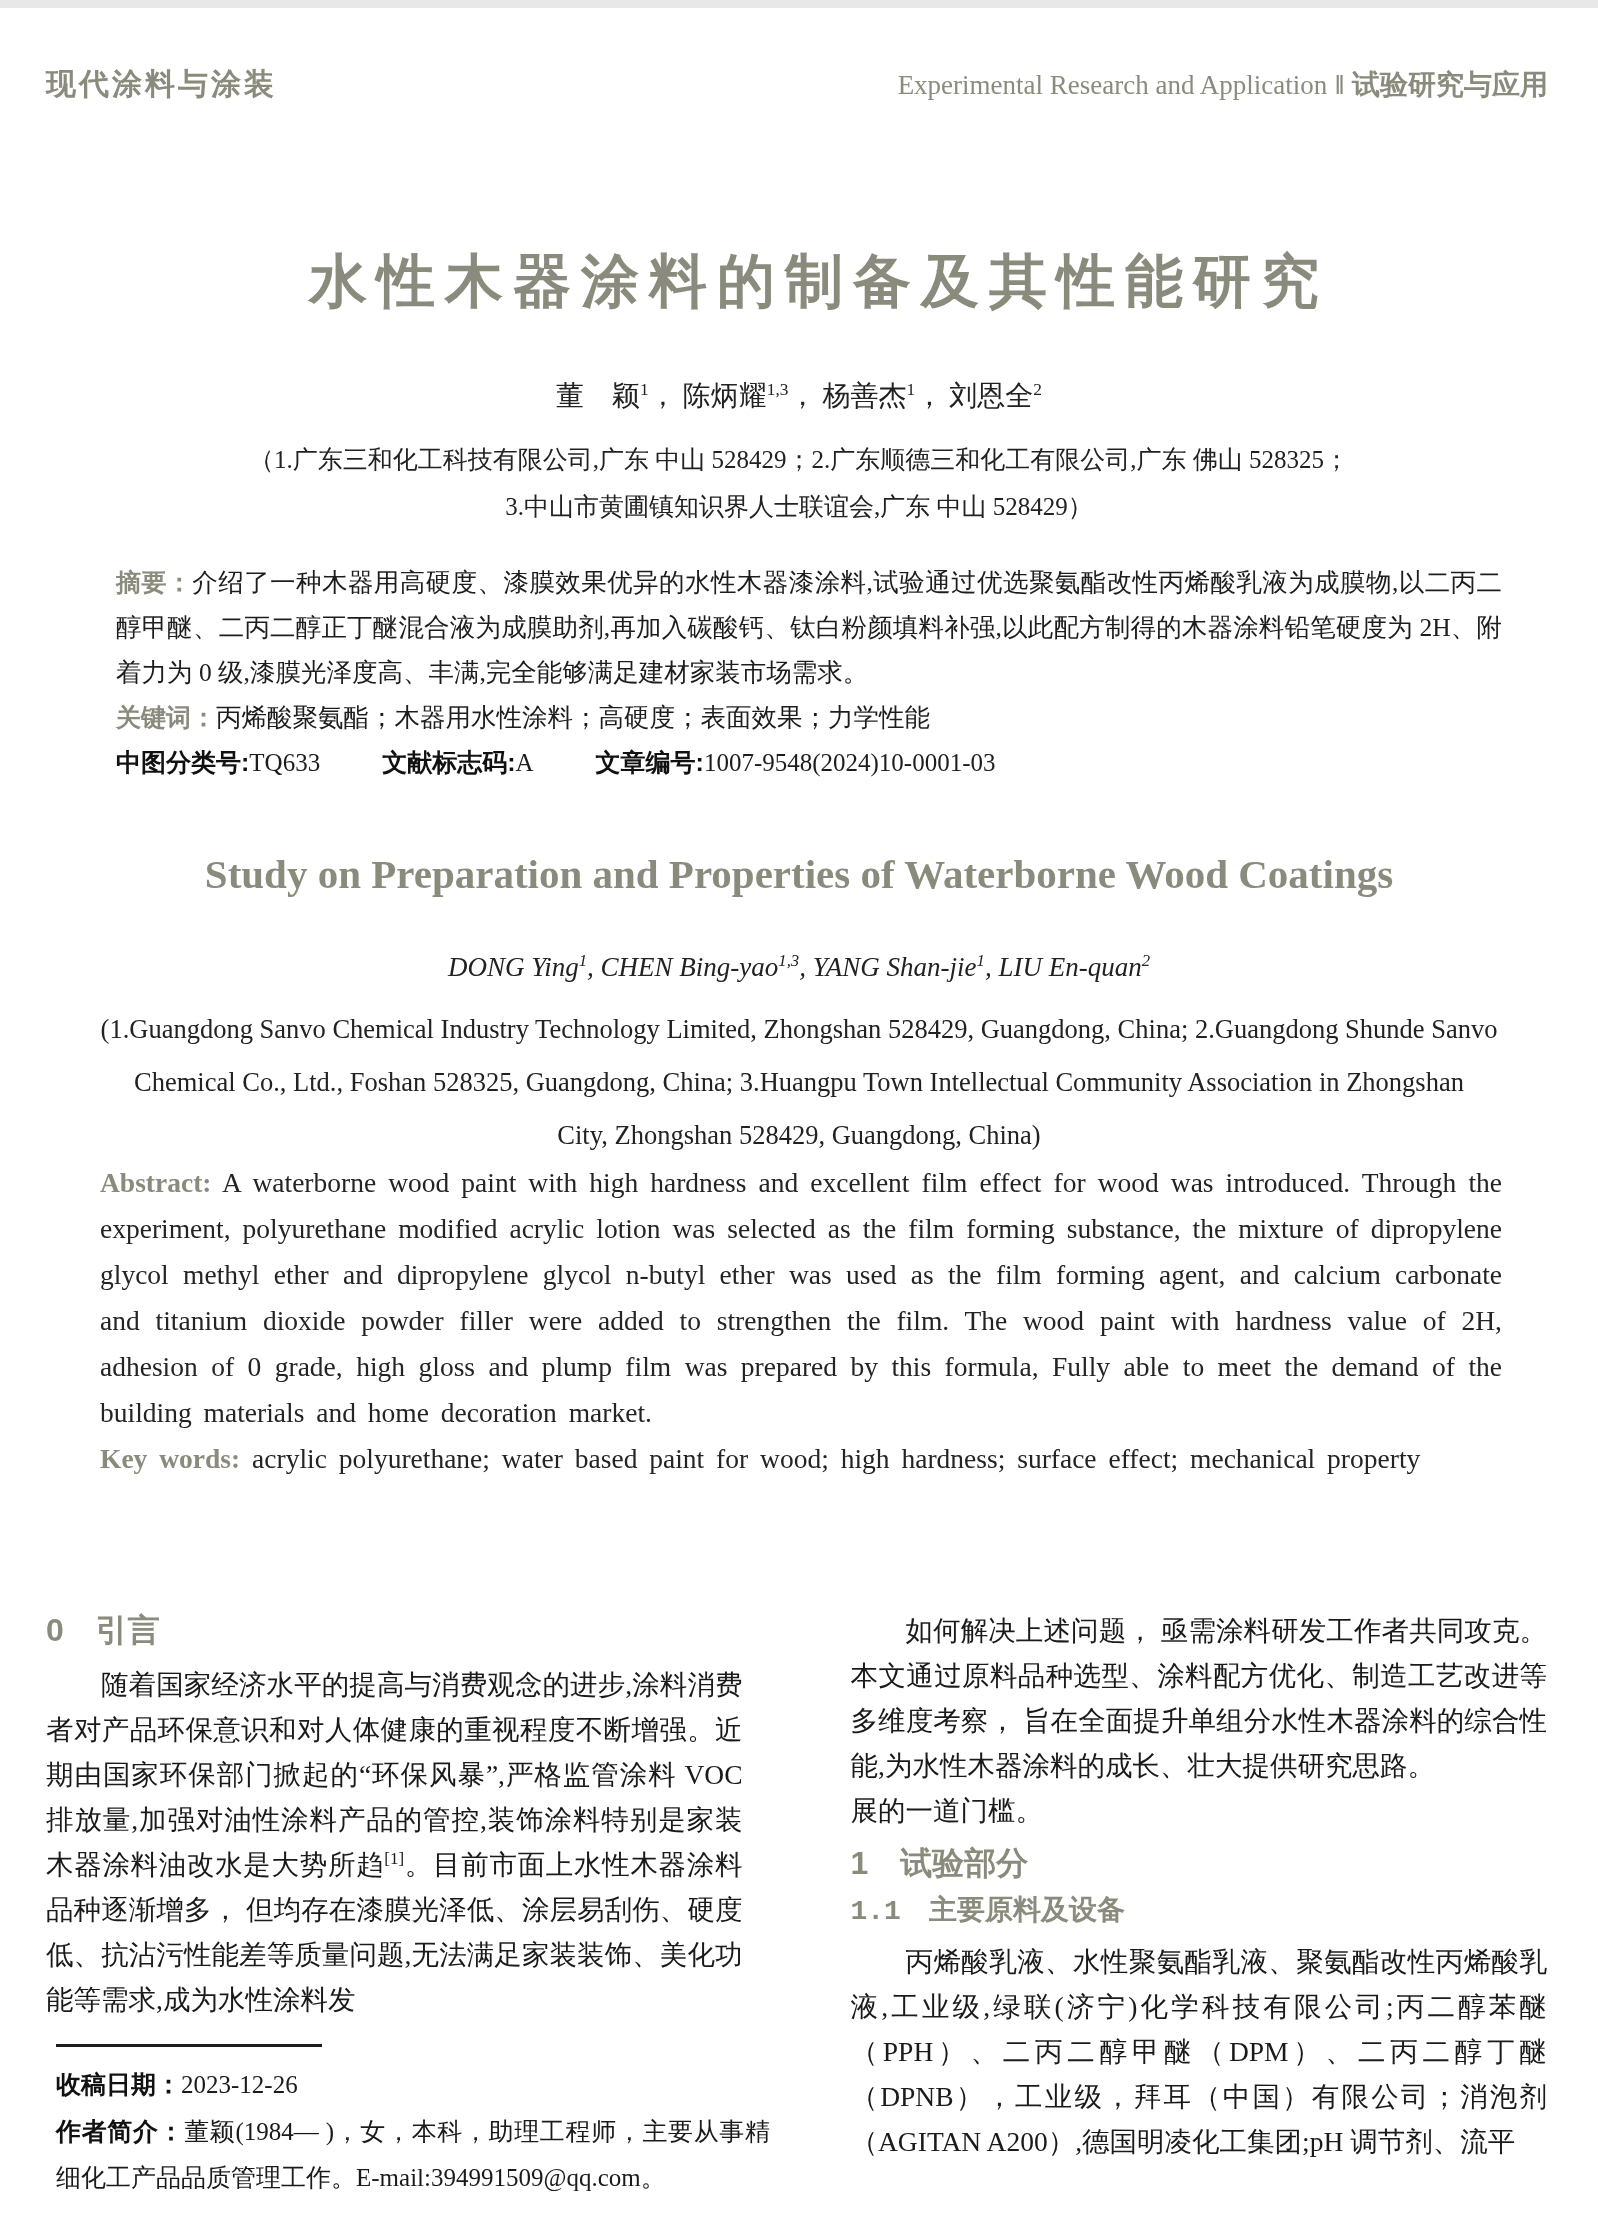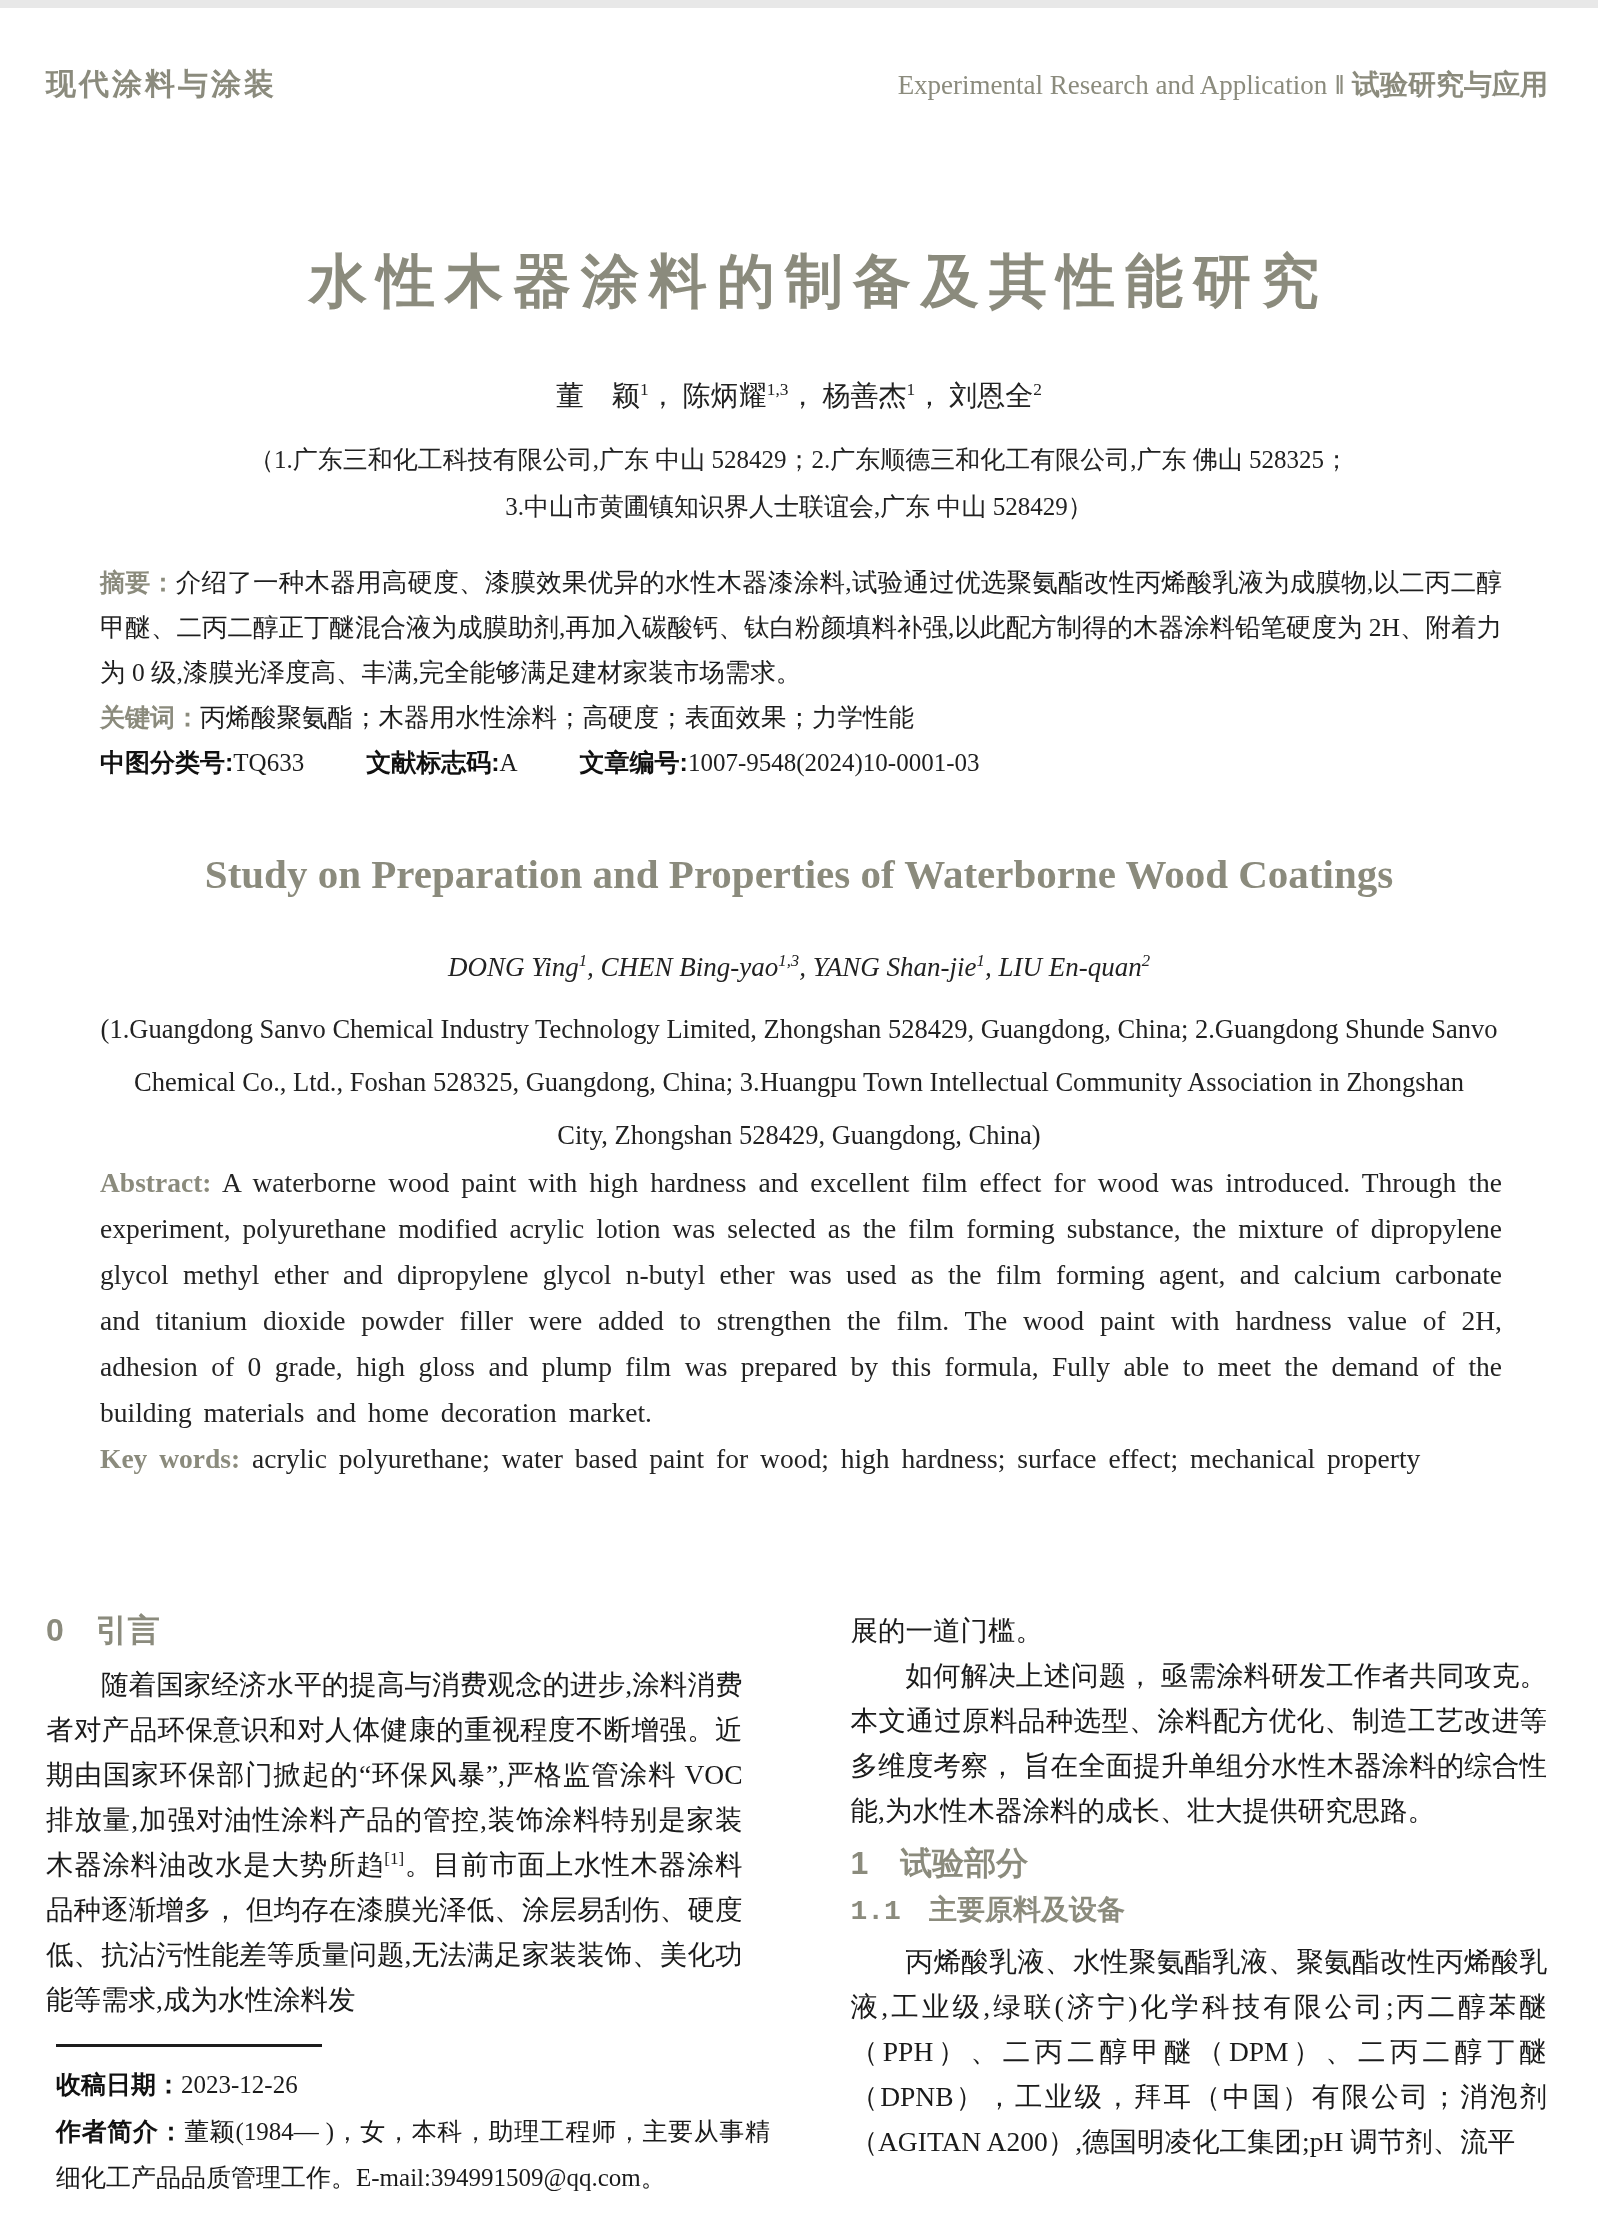--- a/index.html
+++ b/index.html
@@ -24,21 +24,21 @@
 
   
   .title-cn{position:absolute;top:238px;left:0;width:100%;margin:0;text-align:center;
     font-family:"Liberation Sans","DejaVu Sans",sans-serif;font-weight:bold;
     font-size:58px;letter-spacing:10px;color:#8b8b7d;line-height:70px;padding-left:20px;}
   .authors-cn{position:absolute;top:368px;left:0;width:100%;text-align:center;font-size:28px;line-height:40px;color:#222;}
   .authors-cn .sep{margin-right:6px;}
   .affils-cn{position:absolute;top:428px;left:0;width:100%;text-align:center;font-size:25px;line-height:47px;color:#222;}
 
   
-  .abs-block{position:absolute;top:552px;left:100px;right:96px;}
+  .abs-block{position:absolute;top:552px;left:116px;right:96px;}
   .abs-p{margin:0;font-size:25.5px;line-height:45px;text-align:justify;color:#1d1d1d;}
   .abs-p .lbl{font-size:25px;}
   .meta-p{margin:0;font-size:25px;line-height:45px;color:#111;}
   .meta-item{margin-right:62px;}
   .meta-item .val{font-family:"Liberation Serif","DejaVu Serif",serif;color:#1d1d1d;}
 
   
   .title-en{position:absolute;top:838px;left:0;width:100%;margin:0;text-align:center;
     font-family:"Liberation Serif","DejaVu Serif",serif;font-weight:bold;
     font-size:41px;line-height:56px;color:#8b8b7d;}
@@ -113,22 +113,22 @@
     <p class="en-abs-p"><span class="lbl accent">Abstract:</span><span> A waterborne wood paint with high hardness and excellent film effect for wood was introduced. Through the experiment, polyurethane modified acrylic lotion was selected as the film forming substance, the mixture of dipropylene glycol methyl ether and dipropylene glycol n-butyl ether was used as the film forming agent, and calcium carbonate and titanium dioxide powder filler were added to strengthen the film. The wood paint with hardness value of 2H, adhesion of 0 grade, high gloss and plump film was prepared by this formula, Fully able to meet the demand of the building materials and home decoration market.</span></p>
     <p class="en-abs-p"><span class="lbl accent">Key words:</span><span> acrylic polyurethane; water based paint for wood; high hardness; surface effect; mechanical property</span></p>
   </div>
 
   <div class="body-cols">
     <div class="col">
       <h2 class="h-sec">0　引言</h2>
       <p class="body-p indent"><span>随着国家经济水平的提高与消费观念的进步,涂料消费者对产品环保意识和对人体健康的重视程度不断增强。近期由国家环保部门掀起的“环保风暴”,严格监管涂料 VOC 排放量,加强对油性涂料产品的管控,装饰涂料特别是家装木器涂料油改水是大势所趋</span><sup class="ref">[1]</sup><span>。目前市面上水性木器涂料品种逐渐增多， 但均存在漆膜光泽低、涂层易刮伤、硬度低、抗沾污性能差等质量问题,无法满足家装装饰、美化功能等需求,成为水性涂料发</span></p>
     </div>
     <div class="col">
+      <p class="body-p indent">如何解决上述问题， 亟需涂料研发工作者共同攻克。本文通过原料品种选型、涂料配方优化、制造工艺改进等多维度考察， 旨在全面提升单组分水性木器涂料的综合性能,为水性木器涂料的成长、壮大提供研究思路。</p>
       <p class="body-p">展的一道门槛。</p>
-      <p class="body-p indent">如何解决上述问题， 亟需涂料研发工作者共同攻克。本文通过原料品种选型、涂料配方优化、制造工艺改进等多维度考察， 旨在全面提升单组分水性木器涂料的综合性能,为水性木器涂料的成长、壮大提供研究思路。</p>
       <h2 class="h-sec tight">1　试验部分</h2>
       <h3 class="h-subsec">1.1　主要原料及设备</h3>
       <p class="body-p indent">丙烯酸乳液、水性聚氨酯乳液、聚氨酯改性丙烯酸乳液,工业级,绿联(济宁)化学科技有限公司;丙二醇苯醚（PPH）、二丙二醇甲醚（DPM）、二丙二醇丁醚（DPNB），工业级，拜耳（中国）有限公司；消泡剂（AGITAN A200）,德国明凌化工集团;pH 调节剂、流平</p>
     </div>
   </div>
 
   <div class="footnote">
     <div class="fn-rule"></div>
     <p><span class="lbl dark">收稿日期：</span><span>2023-12-26</span></p>
     <p><span class="lbl dark">作者简介：</span><span>董颖(1984— )，女，本科，助理工程师，主要从事精细化工产品品质管理工作。E-mail:394991509@qq.com。</span></p>

